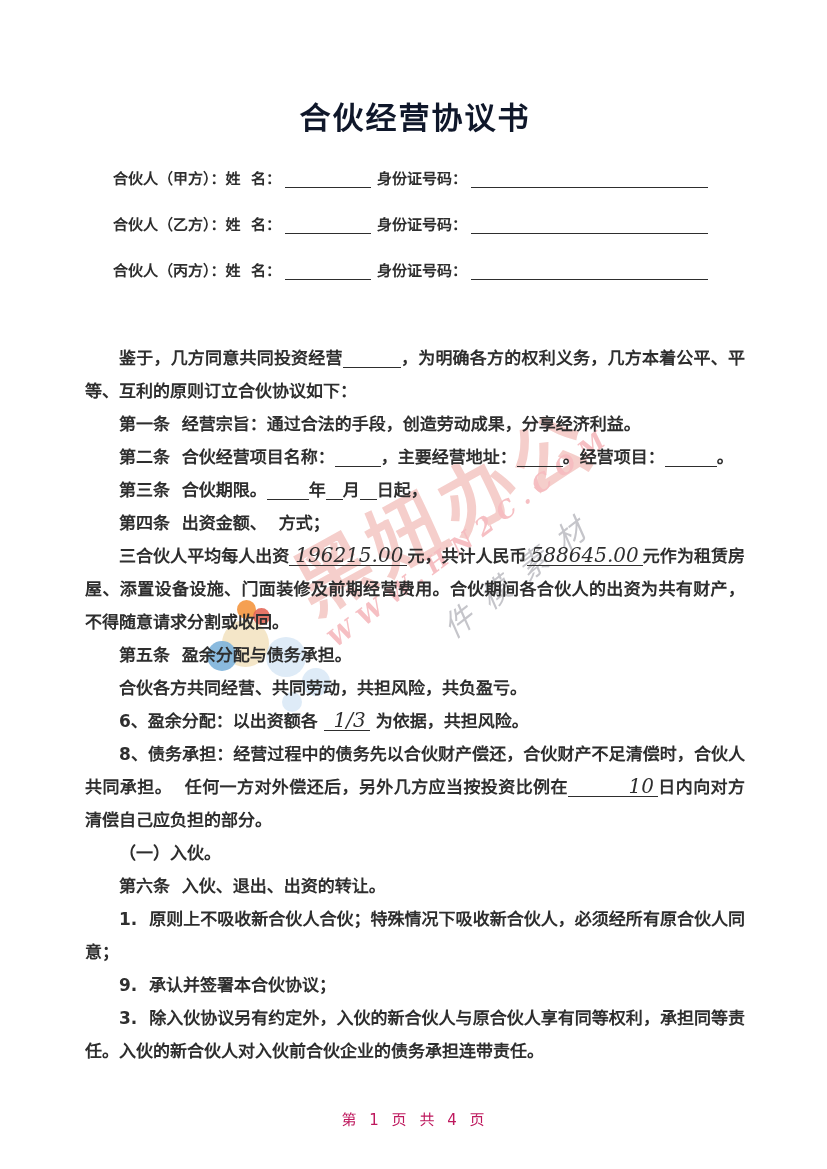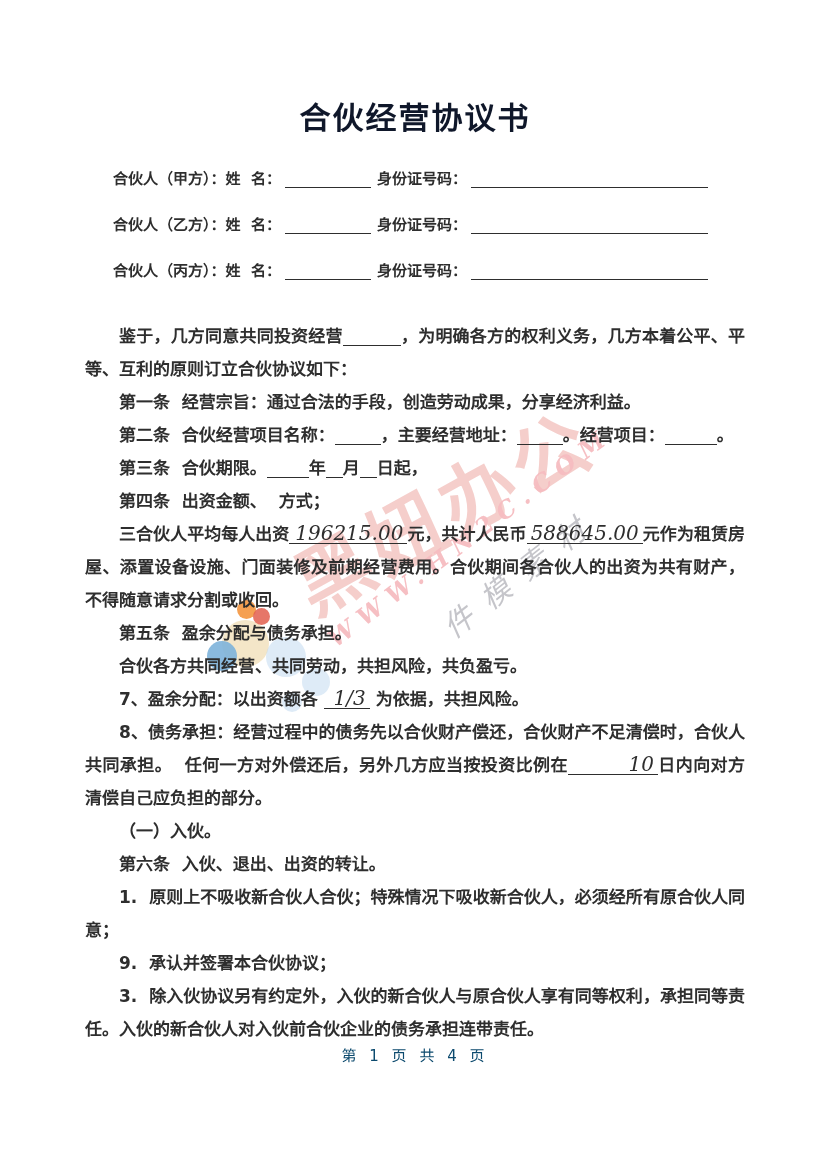--- a/index.html
+++ b/index.html
@@ -55,39 +55,40 @@
     text-align:center;
     font-size:31px; font-weight:bold; letter-spacing:2px;
     line-height:40px;
     color:#0f172a;
   }
 
   .parties { margin-top:30px; padding-left:28px; }
   .party-row { line-height:22px; margin-bottom:24px; font-size:15px; font-weight:bold; white-space:nowrap; }
   .plabel { white-space:pre; }
 
-  .body-text { margin-top:38px; font-size:17px; font-weight:bold; line-height:33px; text-align:justify; }
+  .body-text { margin-top:60px; font-size:17px; font-weight:bold; line-height:33px; text-align:justify; }
   .para { text-indent:2em; }
   .seg { white-space:pre-wrap; }
 
   .fill { display:inline-block; border-bottom:1.5px solid #2e2e2e; text-indent:0; }
   .fill.blank { height:1em; vertical-align:-4px; }
   .fill.value {
     font-family:"DejaVu Serif","Liberation Serif",serif;
     font-style:italic; font-weight:normal;
     font-size:20px; line-height:20px;
     text-align:right; vertical-align:baseline;
     padding:0 4px;
   }
   .party-row .fill { margin:0 6px 0 4px; }
 
   .footer {
+    margin-top:42px;
     text-align:center;
     font-size:15px; font-weight:normal; letter-spacing:4px;
-    color:#0c4a6e; line-height:20px;
+    color:#be185d; line-height:20px;
     white-space:pre;
   }
 </style>
 </head>
 <body>
 
 <div class="page">
 
   <div class="watermark">
     <div class="wm-dot dot-cream"></div>
@@ -111,21 +112,21 @@
       </div>
     <div class="body-text">
         <p class="para"><span class="seg">鉴于，几方同意共同投资经营</span><span class="fill blank" style="width: 58px;"></span><span class="seg">，为明确各方的权利义务，几方本着公平、平等、互利的原则订立合伙协议如下：</span></p>
         <p class="para"><span class="seg">第一条  经营宗旨：通过合法的手段，创造劳动成果，分享经济利益。</span></p>
         <p class="para"><span class="seg">第二条  合伙经营项目名称：</span><span class="fill blank" style="width: 46px;"></span><span class="seg">，主要经营地址：</span><span class="fill blank" style="width: 46px;"></span><span class="seg">。经营项目：</span><span class="fill blank" style="width: 52px;"></span><span class="seg">。</span></p>
         <p class="para"><span class="seg">第三条  合伙期限。</span><span class="fill blank" style="width: 42px;"></span><span class="seg">年</span><span class="fill blank" style="width: 17px;"></span><span class="seg">月</span><span class="fill blank" style="width: 17px;"></span><span class="seg">日起，</span></p>
         <p class="para"><span class="seg">第四条  出资金额、  方式；</span></p>
         <p class="para"><span class="seg">三合伙人平均每人出资</span><span class="fill value" style="min-width: 118px;">196215.00</span><span class="seg">元，共计人民币</span><span class="fill value" style="min-width: 112px;">588645.00</span><span class="seg">元作为租赁房屋、添置设备设施、门面装修及前期经营费用。合伙期间各合伙人的出资为共有财产，不得随意请求分割或收回。</span></p>
         <p class="para"><span class="seg">第五条  盈余分配与债务承担。</span></p>
         <p class="para"><span class="seg">合伙各方共同经营、共同劳动，共担风险，共负盈亏。</span></p>
-        <p class="para"><span class="seg">7、盈余分配：以出资额各 </span><span class="fill value" style="min-width: 46px;">1/3</span><span class="seg"> 为依据，共担风险。</span></p>
+        <p class="para"><span class="seg">6、盈余分配：以出资额各 </span><span class="fill value" style="min-width: 46px;">1/3</span><span class="seg"> 为依据，共担风险。</span></p>
         <p class="para"><span class="seg">8、债务承担：经营过程中的债务先以合伙财产偿还，合伙财产不足清偿时，合伙人共同承担。  任何一方对外偿还后，另外几方应当按投资比例在</span><span class="fill value" style="min-width: 90px;">10</span><span class="seg">日内向对方清偿自己应负担的部分。</span></p>
         <p class="para"><span class="seg">（一）入伙。</span></p>
         <p class="para"><span class="seg">第六条  入伙、退出、出资的转让。</span></p>
         <p class="para"><span class="seg">1.  原则上不吸收新合伙人合伙；特殊情况下吸收新合伙人，必须经所有原合伙人同意；</span></p>
         <p class="para"><span class="seg">9.  承认并签署本合伙协议；</span></p>
         <p class="para"><span class="seg">3.  除入伙协议另有约定外，入伙的新合伙人与原合伙人享有同等权利，承担同等责任。入伙的新合伙人对入伙前合伙企业的债务承担连带责任。</span></p>
       </div>
     <div class="footer">第 1 页 共 4 页</div>
   </div>
 

